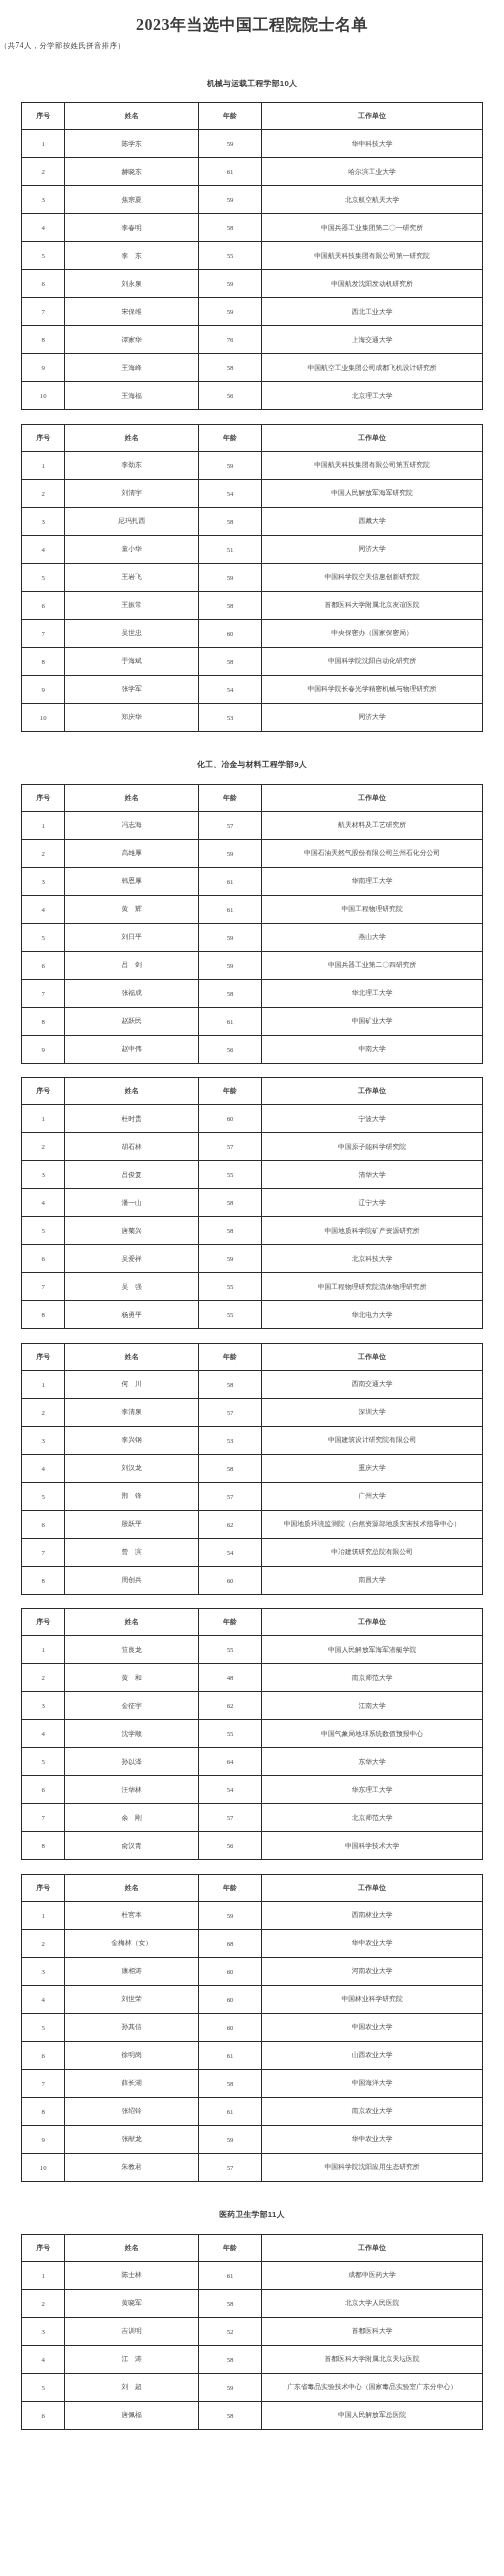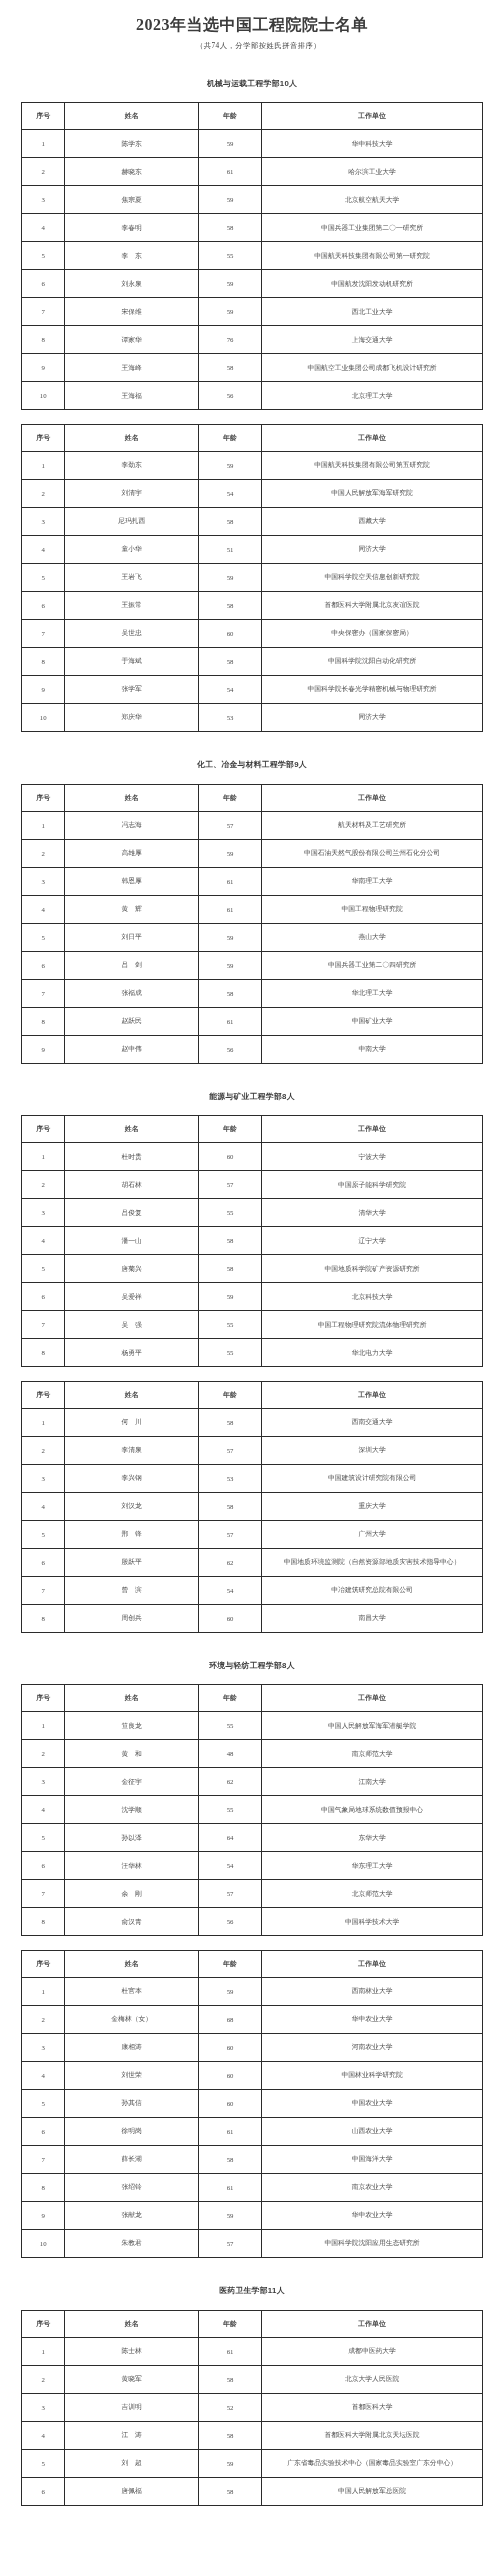--- a/index.html
+++ b/index.html
@@ -18,25 +18,24 @@
   .page-title{
     margin:0;
     text-align:center;
     font-size:16px;
     font-weight:600;
     color:var(--heading-color);
     letter-spacing:0.5px;
   }
   .page-subtitle{
     margin-top:5.2px;
-    text-align:center;
+    text-align:left;
     font-size:7.3px;
     color:var(--heading-color);
     letter-spacing:0.5px;
-    margin-left:13px;
   }
   .section{margin-top:0;}
   .section-heading{
     margin:0;
     margin-top:27px;
     text-align:center;
     font-size:7.8px;
     font-weight:700;
     color:var(--heading-color);
     font-family:"Liberation Sans","DejaVu Sans",sans-serif;
@@ -306,21 +305,20 @@
             <tr>
               <td>9</td>
               <td>赵中伟</td>
               <td>56</td>
               <td>中南大学</td>
             </tr>
           </tbody>
         </table>
       </section>
       <section class="section">
-        <h2 class="section-heading">能源与矿业工程学部8人</h2>
         <table class="roster">
           <colgroup>
             <col class="c-index">
             <col class="c-name">
             <col class="c-age">
             <col class="c-org">
           </colgroup>
           <thead>
             <tr>
               <th>序号</th>
@@ -443,21 +441,20 @@
             <tr>
               <td>8</td>
               <td>周创兵</td>
               <td>60</td>
               <td>南昌大学</td>
             </tr>
           </tbody>
         </table>
       </section>
       <section class="section">
-        <h2 class="section-heading">环境与轻纺工程学部8人</h2>
         <table class="roster">
           <colgroup>
             <col class="c-index">
             <col class="c-name">
             <col class="c-age">
             <col class="c-org">
           </colgroup>
           <thead>
             <tr>
               <th>序号</th>

